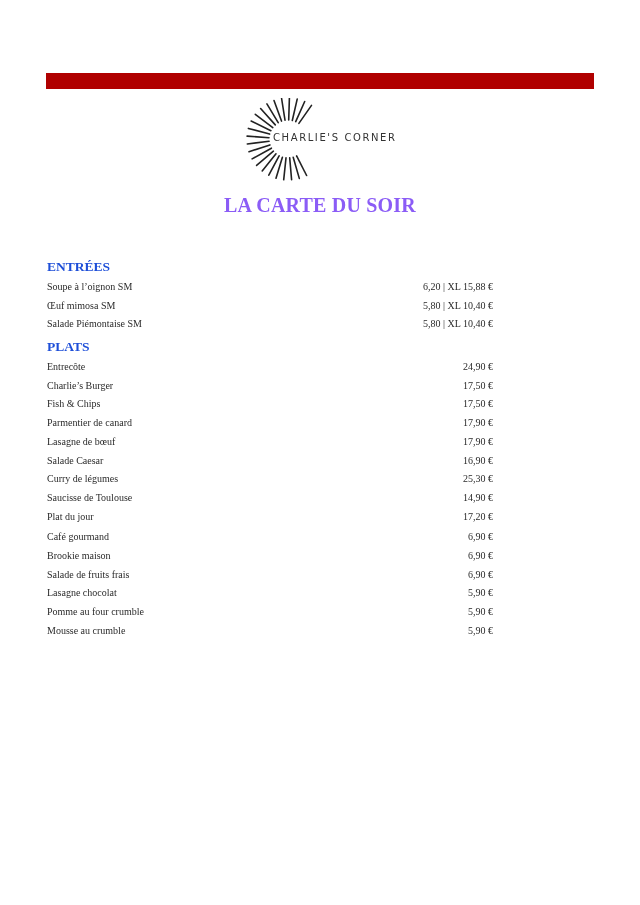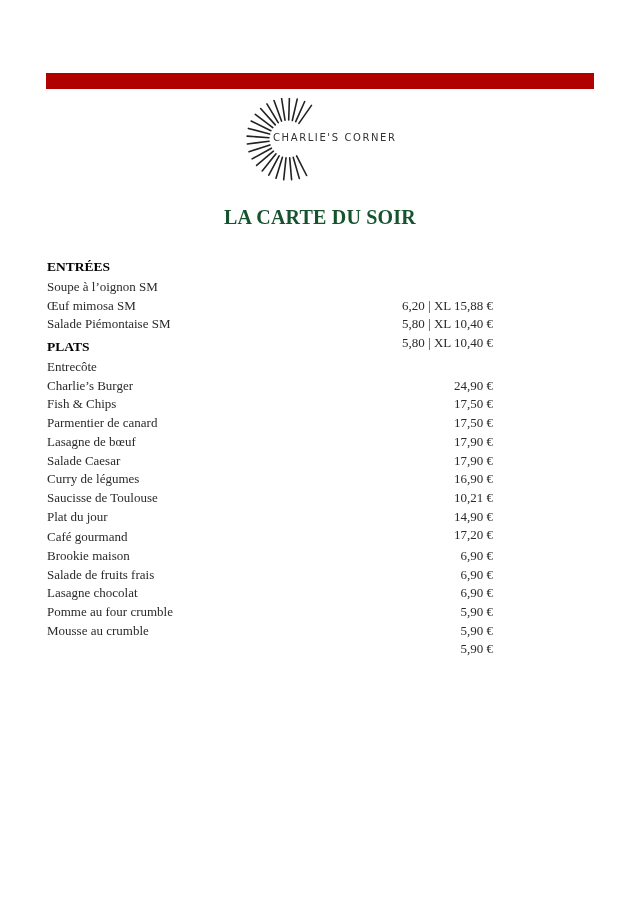--- a/index.html
+++ b/index.html
@@ -3,26 +3,26 @@
 <meta charset="utf-8">
 <style>
   html, body { margin: 0; padding: 0; background: #ffffff; }
   body { width: 640px; height: 905px; position: relative; overflow: hidden;
          font-family: "Liberation Serif", "DejaVu Serif", serif; color: #222; }
   .top-bar { position: absolute; left: 46px; top: 73px; width: 548px; height: 16px; background: #b00000; }
   .logo { position: absolute; left: 246px; top: 98px; width: 150px; height: 84px; }
   .logo svg { position: absolute; left: 0; top: 0; }
   .logo-text { position: absolute; left: 27px; top: 34px; font-family: "DejaVu Sans", sans-serif;
                font-size: 10px; letter-spacing: 1.6px; color: #333; white-space: nowrap; }
-  .title { position: absolute; left: 0; width: 640px; top: 206px; text-align: center;
-           color: #14532d; font-weight: bold; font-size: 20px; letter-spacing: 0.2px; }
+  .title { position: absolute; left: 0; width: 640px; top: 194px; text-align: center;
+           color: #8b5cf6; font-weight: bold; font-size: 20px; letter-spacing: 0.2px; }
   .menu { position: absolute; left: 47px; top: 256px; width: 446px; }
-  .section-title { color: #000000; font-weight: bold; font-size: 13.5px; height: 22px; line-height: 22px; margin-top: 0; }
+  .section-title { color: #1d4ed8; font-weight: bold; font-size: 13.5px; height: 22px; line-height: 22px; margin-top: 0; }
   .section { margin-bottom: 2px; }
-  .row { display: flex; justify-content: space-between; font-size: 13px; height: 18.7px; line-height: 18.7px; color: #2a2a2a; flex-direction: column; }
+  .row { display: flex; justify-content: space-between; font-size: 10px; height: 18.7px; line-height: 18.7px; color: #2a2a2a; }
   .row .price { text-align: right; white-space: nowrap; }
 </style>
 </head>
 <body>
 
 <div class="top-bar"></div>
 
 <div class="logo">
   <svg width="150" height="84" viewBox="0 0 150 84" id="sunburst">
       <line x1="52.9" y1="25.4" x2="65.5" y2="7.4" stroke="#222" stroke-width="1.6" stroke-linecap="round"></line>
@@ -91,21 +91,21 @@
     <div class="row">
         <span>Lasagne de bœuf</span>
         <span class="price">17,90 €</span>
       </div>
     <div class="row">
         <span>Salade Caesar</span>
         <span class="price">16,90 €</span>
       </div>
     <div class="row">
         <span>Curry de légumes</span>
-        <span class="price">10,21 €</span>
+        <span class="price">25,30 €</span>
       </div>
     <div class="row">
         <span>Saucisse de Toulouse</span>
         <span class="price">14,90 €</span>
       </div>
     <div class="row">
         <span>Plat du jour</span>
         <span class="price">17,20 €</span>
       </div>
   </div>

